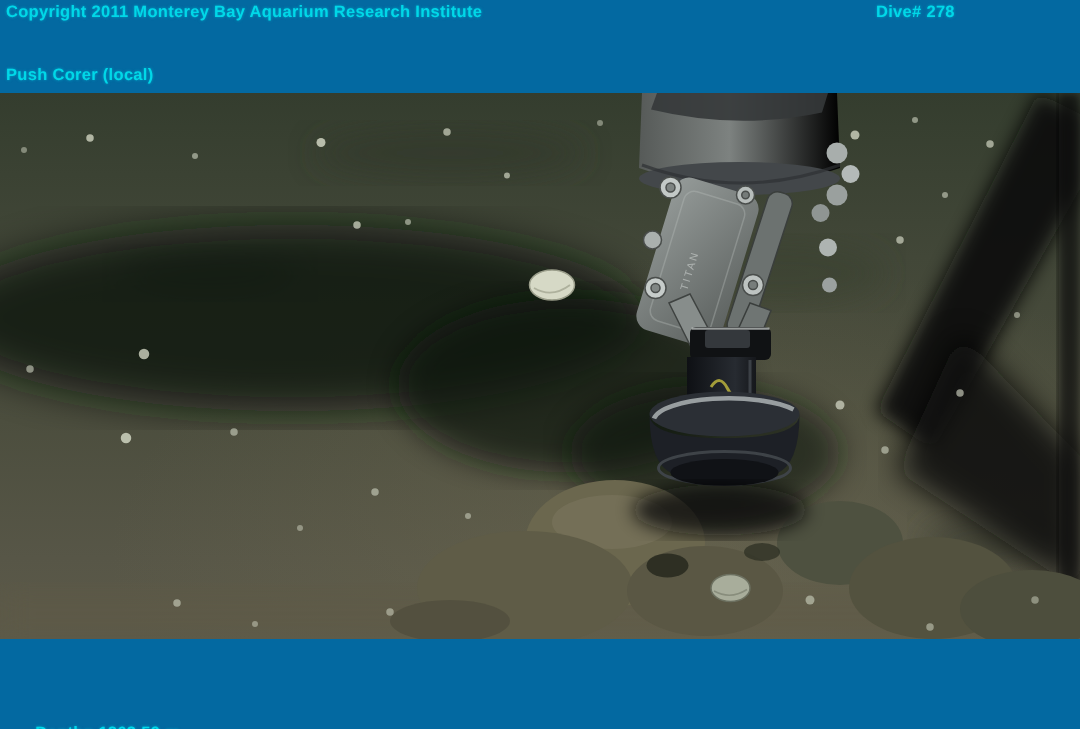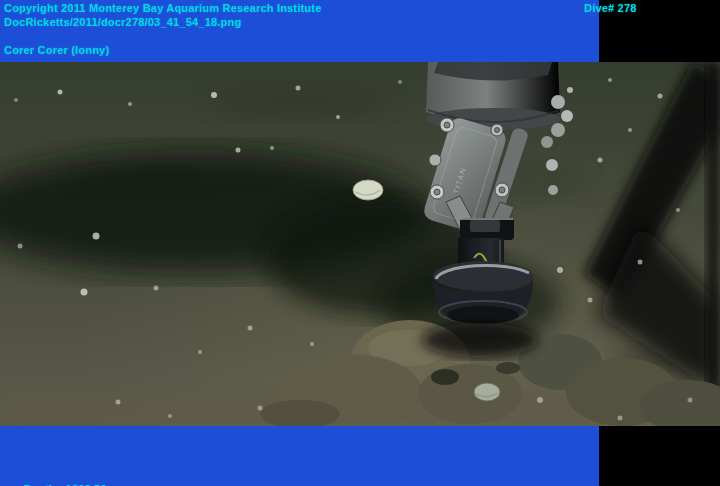--- a/index.html
+++ b/index.html
@@ -1,20 +1,20 @@
 <!DOCTYPE html>
 <html><head>
 <meta charset="utf-8">
 <style>
   html,body{margin:0;padding:0;background:#111;}
   .screen{
     position:relative;width:720px;height:486px;background:#000;overflow:hidden;
     font-family:"Liberation Sans",sans-serif;
   }
-  .band{position:absolute;left:0;width:599px;background:#1d4ed8;}
+  .band{position:absolute;left:0;width:720px;background:#0369a1;}
   .band-top{top:0;height:62px;}
   .band-bottom{top:426px;height:60px;}
   .ovl{
     position:absolute;color:#00d8e8;font-size:11px;font-weight:bold;
     letter-spacing:.2px;white-space:pre;line-height:14px;
     text-shadow:0 0 2px rgba(0,216,232,.55);
   }
   .tl{left:4px;top:1px;}
   .tr{left:584px;top:1px;}
   .bl{left:4px;top:42px;}
@@ -202,22 +202,21 @@
 
       <g>
         <ellipse cx="487" cy="330" rx="13" ry="9" fill="#a8ad9b" stroke="#6c7060"></ellipse>
         <path d="M476,332 q11,6 22,-1" stroke="#888d7c" stroke-width="1" fill="none"></path>
       </g>
     </svg>
   </div>
 
   <div class="band band-top">
     <div class="ovl tl" style="top:1px">Copyright 2011 Monterey Bay Aquarium Research Institute</div>
-    <div class="ovl tl" style="top:15px">DocRicketts/2011/docr278/03_41_54_18.png</div>
-    <div class="ovl tl" style="top:43px">Corer Corer (lonny)</div>
+    <div class="ovl tl" style="top:43px">Push Corer (local)</div>
     <div class="ovl tr" style="top:1px">Dive# 278</div>
   </div>
 
   <div class="band band-bottom">
     <div class="ovl bl">
       <span>Depth= 1263.59 m</span>
       
       
       
       

